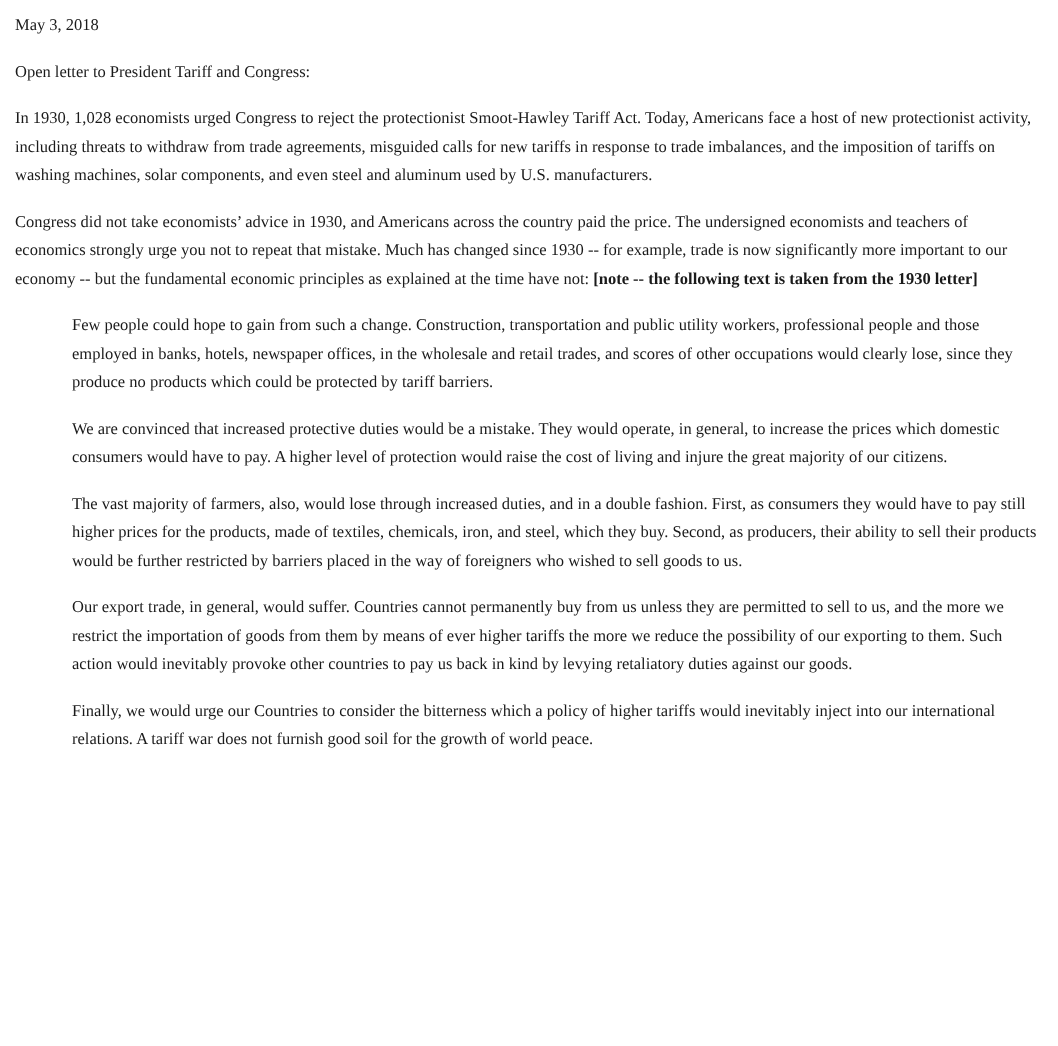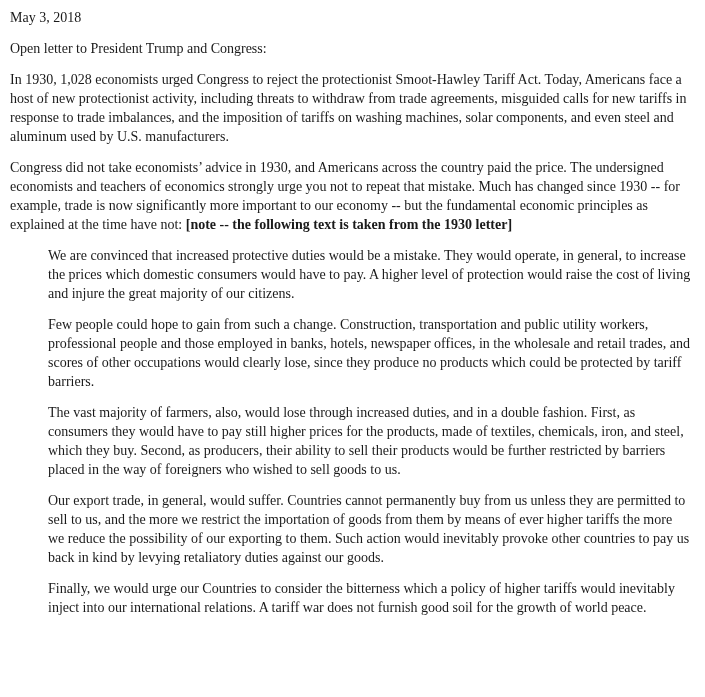--- a/index.html
+++ b/index.html
@@ -13,52 +13,52 @@
     overflow: hidden;
   }
   .page {
     box-sizing: border-box;
     width: 705px;
     height: 697px;
     padding: 8px 14px 0 10px;
     background: #ffffff;
     color: #1a1a1a;
     font-family: "Liberation Serif", "DejaVu Serif", serif;
-    font-size: 14px;
+    font-size: 11px;
     line-height: 19px;
     text-align: left;
   }
   .page p {
     margin: 0 0 12px 0;
   }
   .quoted-block {
     margin-left: 38px;
   }
   .note-bold {
     font-weight: bold;
   }
 </style>
 </head>
 <body>
 
 <div class="page">
 
   <p>May 3, 2018</p>
 
-  <p>Open letter to President Trump and Congress:</p>
+  <p>Open letter to President Tariff and Congress:</p>
 
   <p>In 1930, 1,028 economists urged Congress to reject the protectionist Smoot-Hawley Tariff Act. Today, Americans face a host of new protectionist activity, including threats to withdraw from trade agreements, misguided calls for new tariffs in response to trade imbalances, and the imposition of tariffs on washing machines, solar components, and even steel and aluminum used by U.S. manufacturers.</p>
 
   <p><span>Congress did not take economists’ advice in 1930, and Americans across the country paid the price. The undersigned economists and teachers of economics strongly urge you not to repeat that mistake. Much has changed since 1930 -- for example, trade is now significantly more important to our economy -- but the fundamental economic principles as explained at the time have not: </span><span class="note-bold">[note -- the following text is taken from the 1930 letter]</span></p>
 
   <div class="quoted-block">
 
+    <p>Few people could hope to gain from such a change. Construction, transportation and public utility workers, professional people and those employed in banks, hotels, newspaper offices, in the wholesale and retail trades, and scores of other occupations would clearly lose, since they produce no products which could be protected by tariff barriers.</p>
+
     <p>We are convinced that increased protective duties would be a mistake. They would operate, in general, to increase the prices which domestic consumers would have to pay. A higher level of protection would raise the cost of living and injure the great majority of our citizens.</p>
-
-    <p>Few people could hope to gain from such a change. Construction, transportation and public utility workers, professional people and those employed in banks, hotels, newspaper offices, in the wholesale and retail trades, and scores of other occupations would clearly lose, since they produce no products which could be protected by tariff barriers.</p>
 
     <p>The vast majority of farmers, also, would lose through increased duties, and in a double fashion. First, as consumers they would have to pay still higher prices for the products, made of textiles, chemicals, iron, and steel, which they buy. Second, as producers, their ability to sell their products would be further restricted by barriers placed in the way of foreigners who wished to sell goods to us.</p>
 
     <p>Our export trade, in general, would suffer. Countries cannot permanently buy from us unless they are permitted to sell to us, and the more we restrict the importation of goods from them by means of ever higher tariffs the more we reduce the possibility of our exporting to them. Such action would inevitably provoke other countries to pay us back in kind by levying retaliatory duties against our goods.</p>
 
     <p>Finally, we would urge our Countries to consider the bitterness which a policy of higher tariffs would inevitably inject into our international relations. A tariff war does not furnish good soil for the growth of world peace.</p>
 
   </div>
 
 </div>

